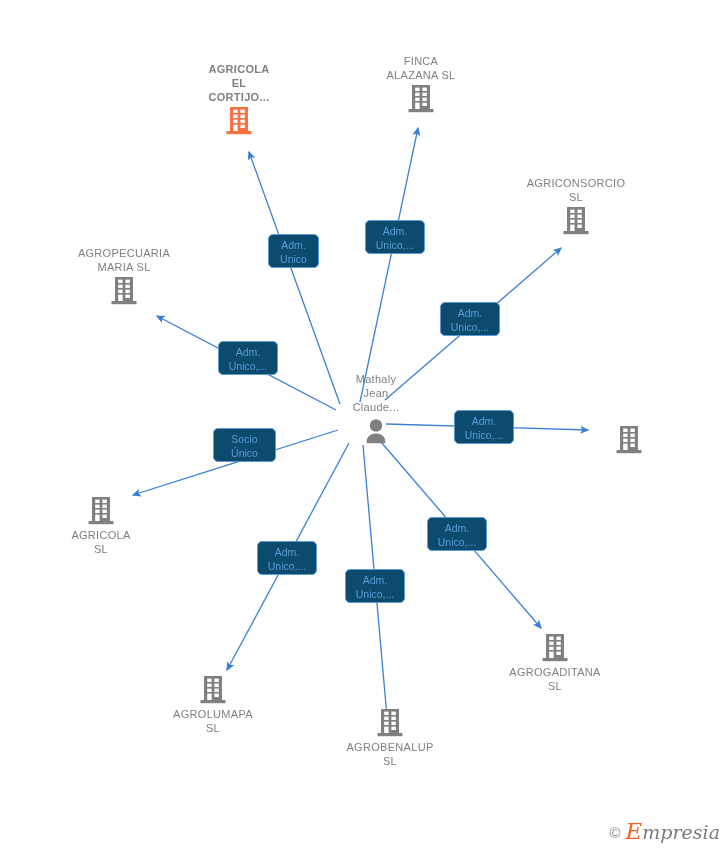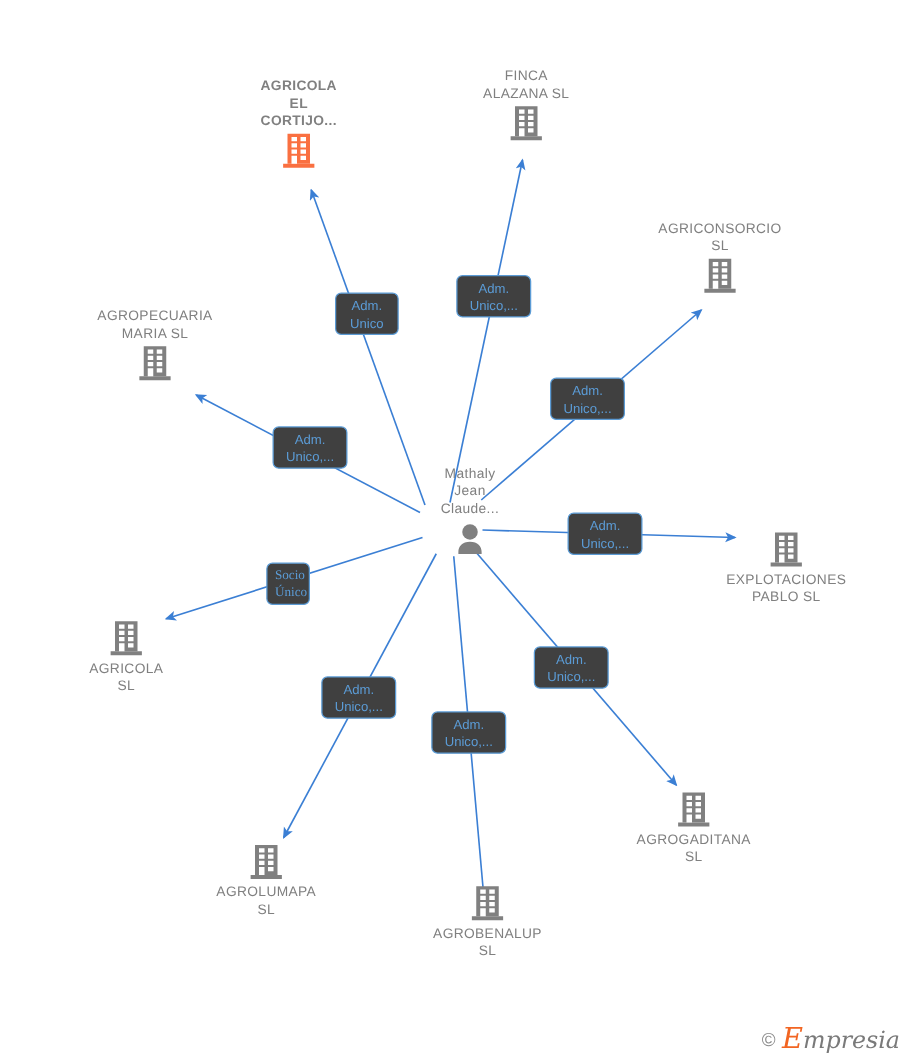--- a/index.html
+++ b/index.html
@@ -49,21 +49,21 @@
     margin: 0 auto;
   }
   .node.label-top .node-icon { margin-top: 2px; }
   .node.label-bottom .node-label { margin-top: 2px; }
 
   
   .edge-label {
     position: absolute;
     z-index: 4;
     box-sizing: border-box;
-    background: #404040;
+    background: #0c4a6e;
     border: 1px solid #5b9bd5;
     border-radius: 5px;
     color: #5b9bd5;
     font-size: 10.5px;
     line-height: 14px;
     text-align: center;
     padding: 3px 6px 4px 6px;
     white-space: pre-line;
     box-shadow: 0 0 0 0 rgba(0,0,0,0);
   }
@@ -201,22 +201,20 @@
           <rect x="1.5" y="25" width="25" height="3.2" fill="#808080"></rect>
           <rect x="8.2" y="3.6" width="4.4" height="3.4" fill="#ffffff"></rect>
           <rect x="15.4" y="3.6" width="4.4" height="3.4" fill="#ffffff"></rect>
           <rect x="8.2" y="8.6" width="4.4" height="3.4" fill="#ffffff"></rect>
           <rect x="15.4" y="8.6" width="4.4" height="3.4" fill="#ffffff"></rect>
           <rect x="8.2" y="13.6" width="4.4" height="3.4" fill="#ffffff"></rect>
           <rect x="15.4" y="13.6" width="4.4" height="3.4" fill="#ffffff"></rect>
           <rect x="8.2" y="18.6" width="4.4" height="6.4" fill="#ffffff"></rect>
           <rect x="15.4" y="18.6" width="4.4" height="3.4" fill="#ffffff"></rect>
         </svg>
-        <div class="node-label">EXPLOTACIONES
-PABLO  SL</div>
       </div>
       <div class="node label-bottom" style="left: 101px; top: 496px;">
         <svg class="node-icon" width="28" height="30" viewBox="0 0 28 30">
           <rect x="5" y="1" width="18" height="24" fill="#808080"></rect>
           <rect x="1.5" y="25" width="25" height="3.2" fill="#808080"></rect>
           <rect x="8.2" y="3.6" width="4.4" height="3.4" fill="#ffffff"></rect>
           <rect x="15.4" y="3.6" width="4.4" height="3.4" fill="#ffffff"></rect>
           <rect x="8.2" y="8.6" width="4.4" height="3.4" fill="#ffffff"></rect>
           <rect x="15.4" y="8.6" width="4.4" height="3.4" fill="#ffffff"></rect>
           <rect x="8.2" y="13.6" width="4.4" height="3.4" fill="#ffffff"></rect>
@@ -281,21 +279,21 @@
       <div class="edge-label" style="left: 268px; top: 234px; width: 51px; height: 34px;">Adm.
 Unico</div>
       <div class="edge-label" style="left: 365px; top: 220px; width: 60px; height: 34px;">Adm.
 Unico,...</div>
       <div class="edge-label" style="left: 440px; top: 302px; width: 60px; height: 34px;">Adm.
 Unico,...</div>
       <div class="edge-label" style="left: 218px; top: 341px; width: 60px; height: 34px;">Adm.
 Unico,...</div>
       <div class="edge-label" style="left: 454px; top: 410px; width: 60px; height: 34px;">Adm.
 Unico,...</div>
-      <div class="edge-label" style="left: 213px; top: 450px; width: 35px; height: 34px; font-family: Liberation Serif, serif;">Socio
+      <div class="edge-label" style="left: 213px; top: 428px; width: 63px; height: 34px;">Socio
 Único</div>
       <div class="edge-label" style="left: 427px; top: 517px; width: 60px; height: 34px;">Adm.
 Unico,...</div>
       <div class="edge-label" style="left: 257px; top: 541px; width: 60px; height: 34px;">Adm.
 Unico,...</div>
       <div class="edge-label" style="left: 345px; top: 569px; width: 60px; height: 34px;">Adm.
 Unico,...</div>
     </div>
 
   <div id="watermark">

